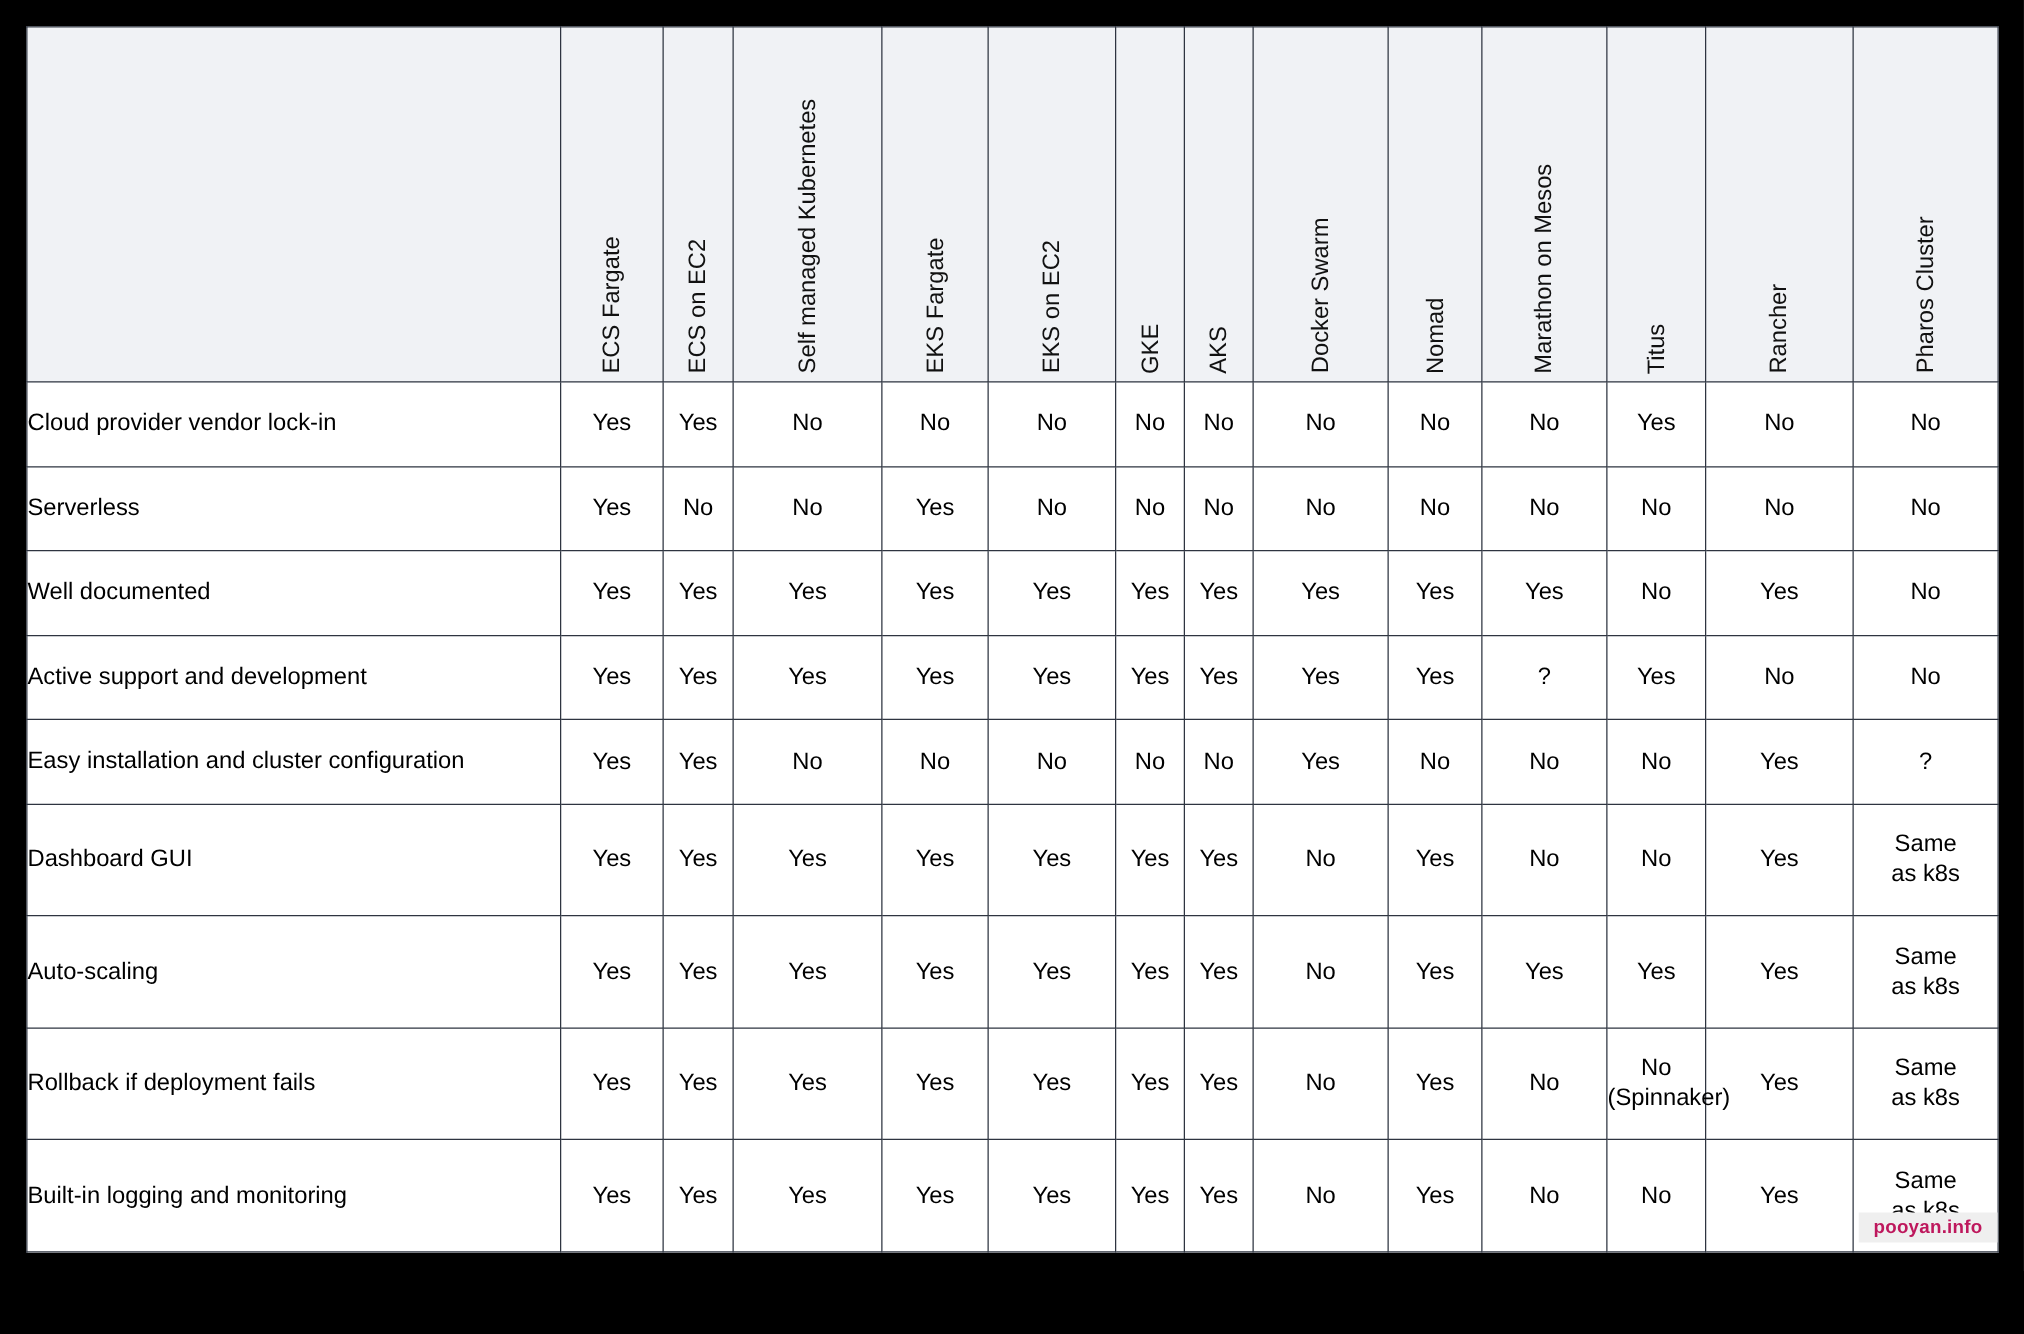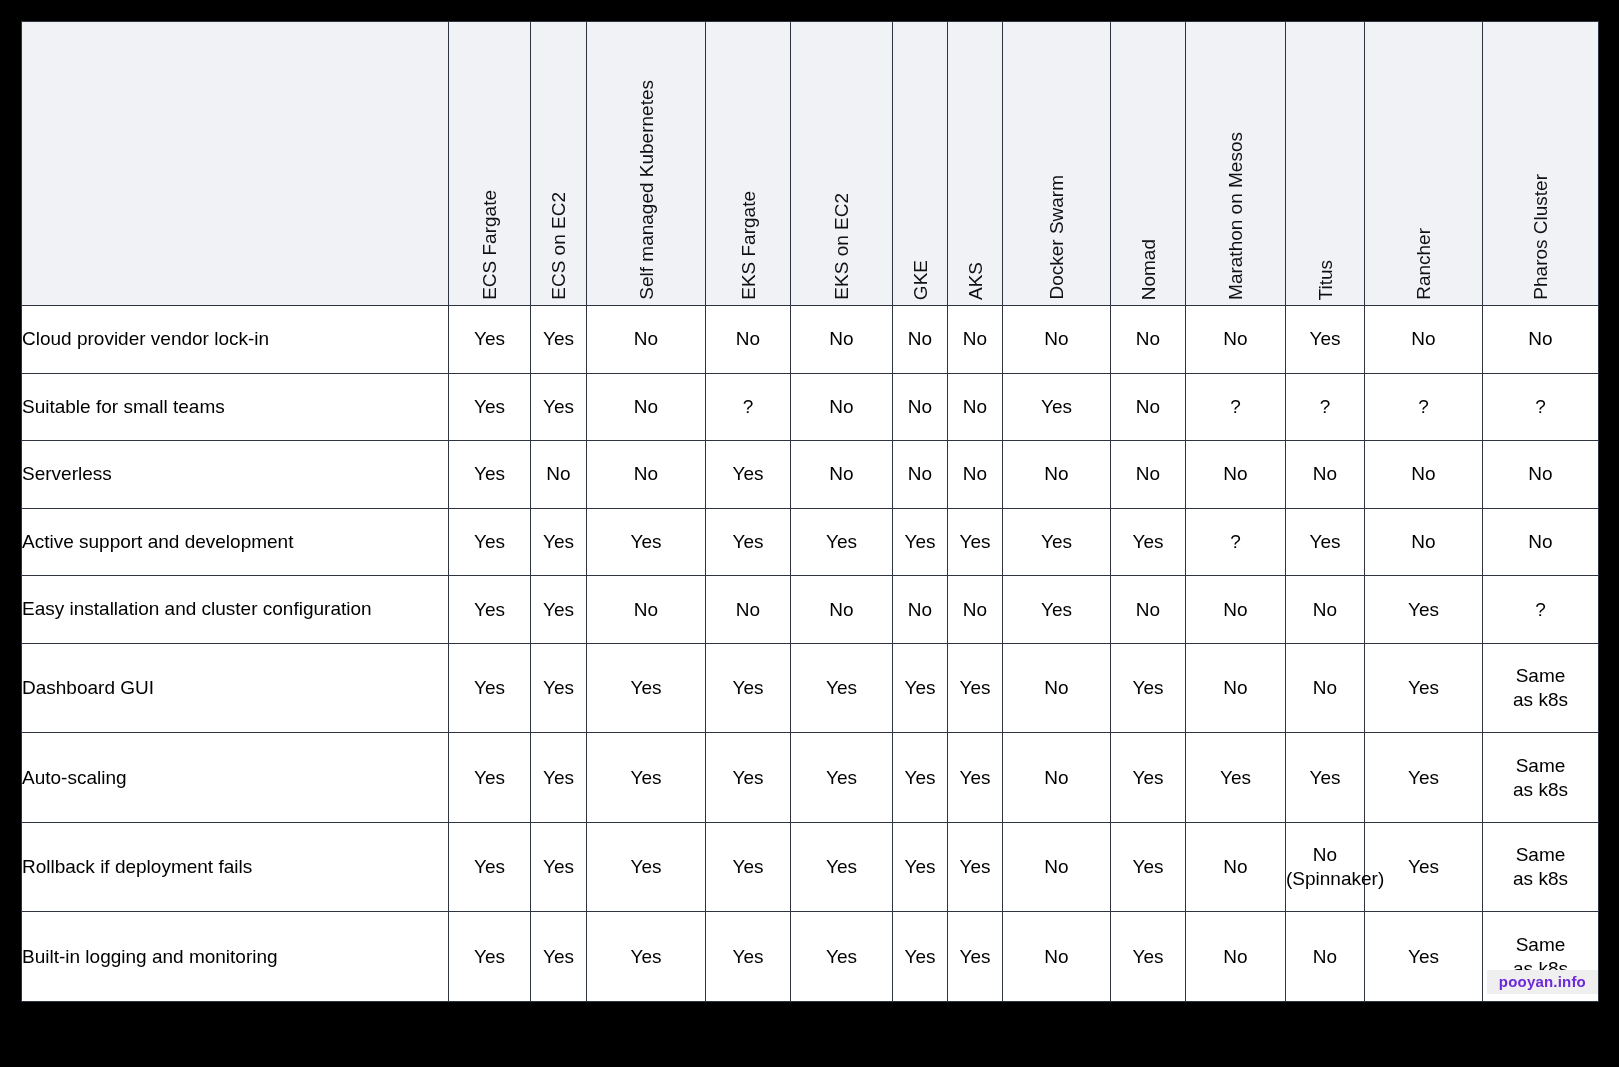--- a/index.html
+++ b/index.html
@@ -85,21 +85,21 @@
 
   tbody tr.short { height: 49px; }
   tbody tr.tall  { height: 65px; padding-left: 40px; }
 
   
   #watermark {
     position: absolute;
     right: 0px;
     bottom: 8px;
     background: #efefef;
-    color: #6d28d9;
+    color: #be185d;
     font-size: 15px;
     font-weight: bold;
     padding: 4px 12px 5px 12px;
     letter-spacing: 0.2px;
     line-height: 1;
   }
 </style>
 </head>
 <body>
 
@@ -150,49 +150,49 @@
           <td class="val">No</td>
           <td class="val">No</td>
           <td class="val">No</td>
           <td class="val">No</td>
           <td class="val">No</td>
           <td class="val">Yes</td>
           <td class="val">No</td>
           <td class="val">No</td>
         </tr>
         <tr class="short">
-          <td class="rowlabel">Suitable for small teams</td>
-          <td class="val">Yes</td>
-          <td class="val">Yes</td>
-          <td class="val">No</td>
-          <td class="val">?</td>
-          <td class="val">No</td>
-          <td class="val">No</td>
-          <td class="val">No</td>
-          <td class="val">Yes</td>
-          <td class="val">No</td>
-          <td class="val">?</td>
-          <td class="val">?</td>
-          <td class="val">?</td>
-          <td class="val">?</td>
-        </tr>
-        <tr class="short">
           <td class="rowlabel">Serverless</td>
           <td class="val">Yes</td>
           <td class="val">No</td>
           <td class="val">No</td>
           <td class="val">Yes</td>
           <td class="val">No</td>
           <td class="val">No</td>
           <td class="val">No</td>
           <td class="val">No</td>
           <td class="val">No</td>
           <td class="val">No</td>
           <td class="val">No</td>
           <td class="val">No</td>
+          <td class="val">No</td>
+        </tr>
+        <tr class="short">
+          <td class="rowlabel">Well documented</td>
+          <td class="val">Yes</td>
+          <td class="val">Yes</td>
+          <td class="val">Yes</td>
+          <td class="val">Yes</td>
+          <td class="val">Yes</td>
+          <td class="val">Yes</td>
+          <td class="val">Yes</td>
+          <td class="val">Yes</td>
+          <td class="val">Yes</td>
+          <td class="val">Yes</td>
+          <td class="val">No</td>
+          <td class="val">Yes</td>
           <td class="val">No</td>
         </tr>
         <tr class="short">
           <td class="rowlabel">Active support and development</td>
           <td class="val">Yes</td>
           <td class="val">Yes</td>
           <td class="val">Yes</td>
           <td class="val">Yes</td>
           <td class="val">Yes</td>
           <td class="val">Yes</td>

